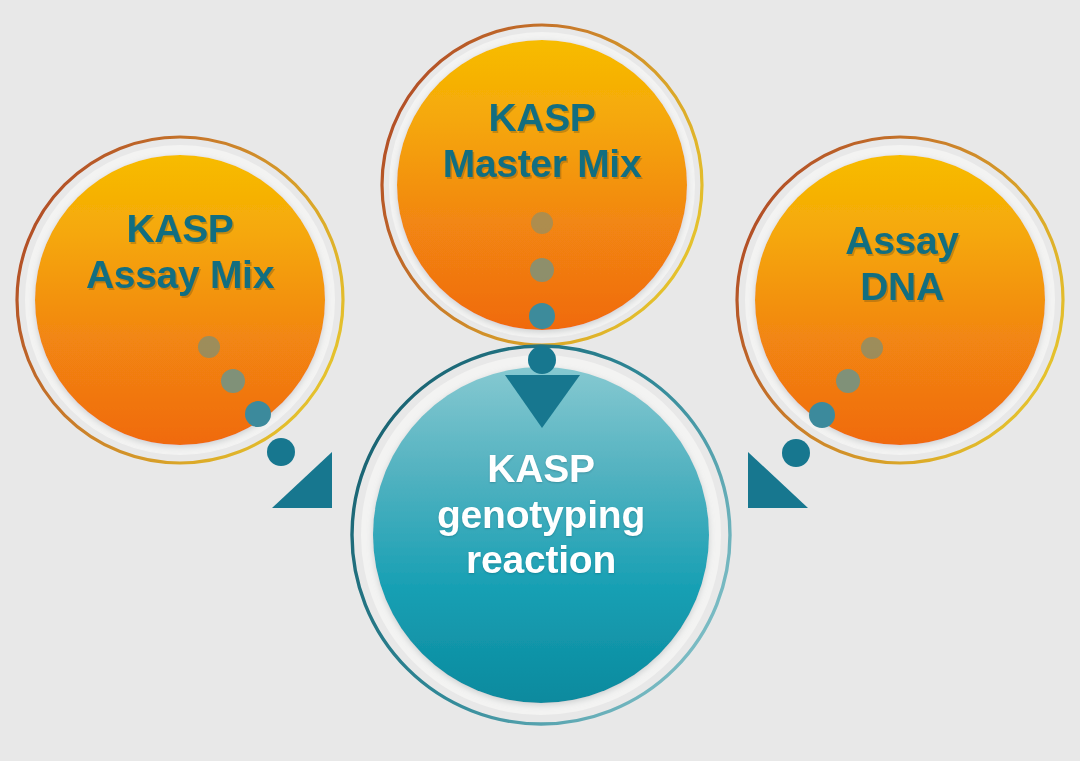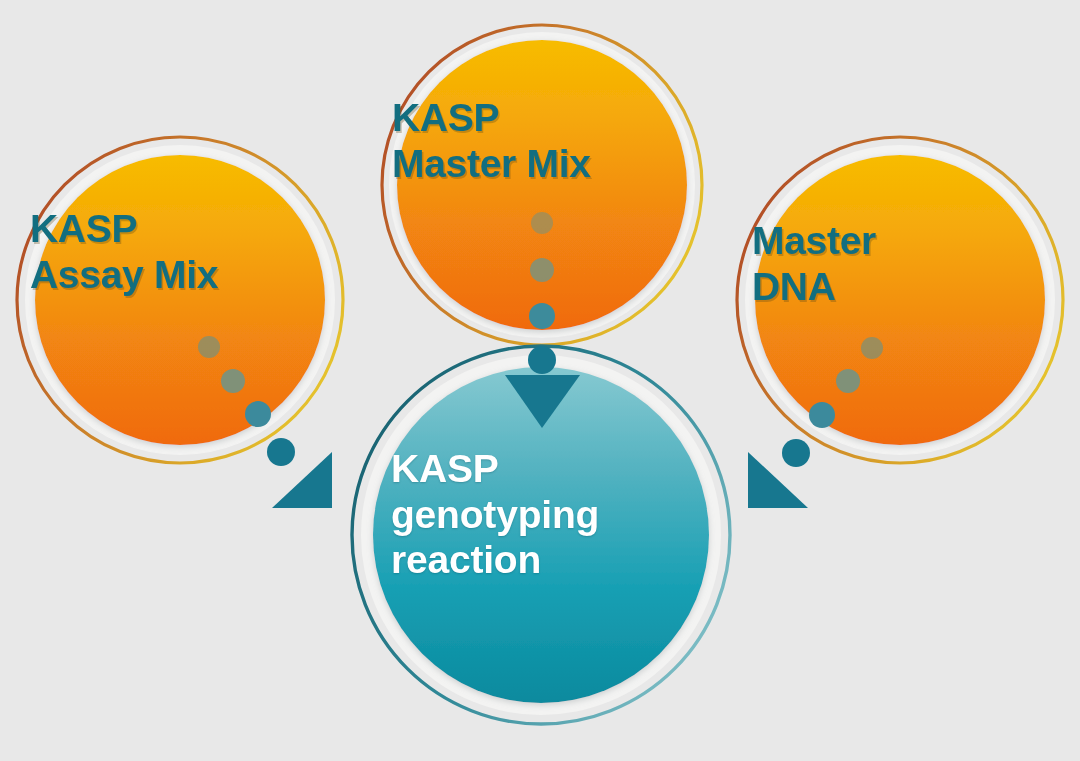--- a/index.html
+++ b/index.html
@@ -23,21 +23,21 @@
   svg.canvas {
     position: absolute;
     left: 0;
     top: 0;
     width: 1080px;
     height: 761px;
     display: block;
   }
   .node-label {
     position: absolute;
-    text-align: left;
+    text-align: center;
     font-weight: bold;
     line-height: 1.17;
     white-space: pre-line;
     pointer-events: none;
     -webkit-font-smoothing: antialiased;
   }
   .ingredient-label {
     color: #126e80;
     font-size: 39px;
     letter-spacing: -0.3px;
@@ -140,20 +140,20 @@
       <polygon points="808,508 748,508 748,452" fill="#17778f"></polygon>
     </g>
   </svg>
 
   <div class="node-label ingredient-label" id="label-assay-mix">KASP
 Assay Mix</div>
 
   <div class="node-label ingredient-label" id="label-master-mix">KASP
 Master Mix</div>
 
-  <div class="node-label ingredient-label" id="label-sample-dna">Master
+  <div class="node-label ingredient-label" id="label-sample-dna">Assay
 DNA</div>
 
   <div class="node-label reaction-label" id="label-reaction">KASP
 genotyping
 reaction</div>
 
 </div>
 
 </body></html>

